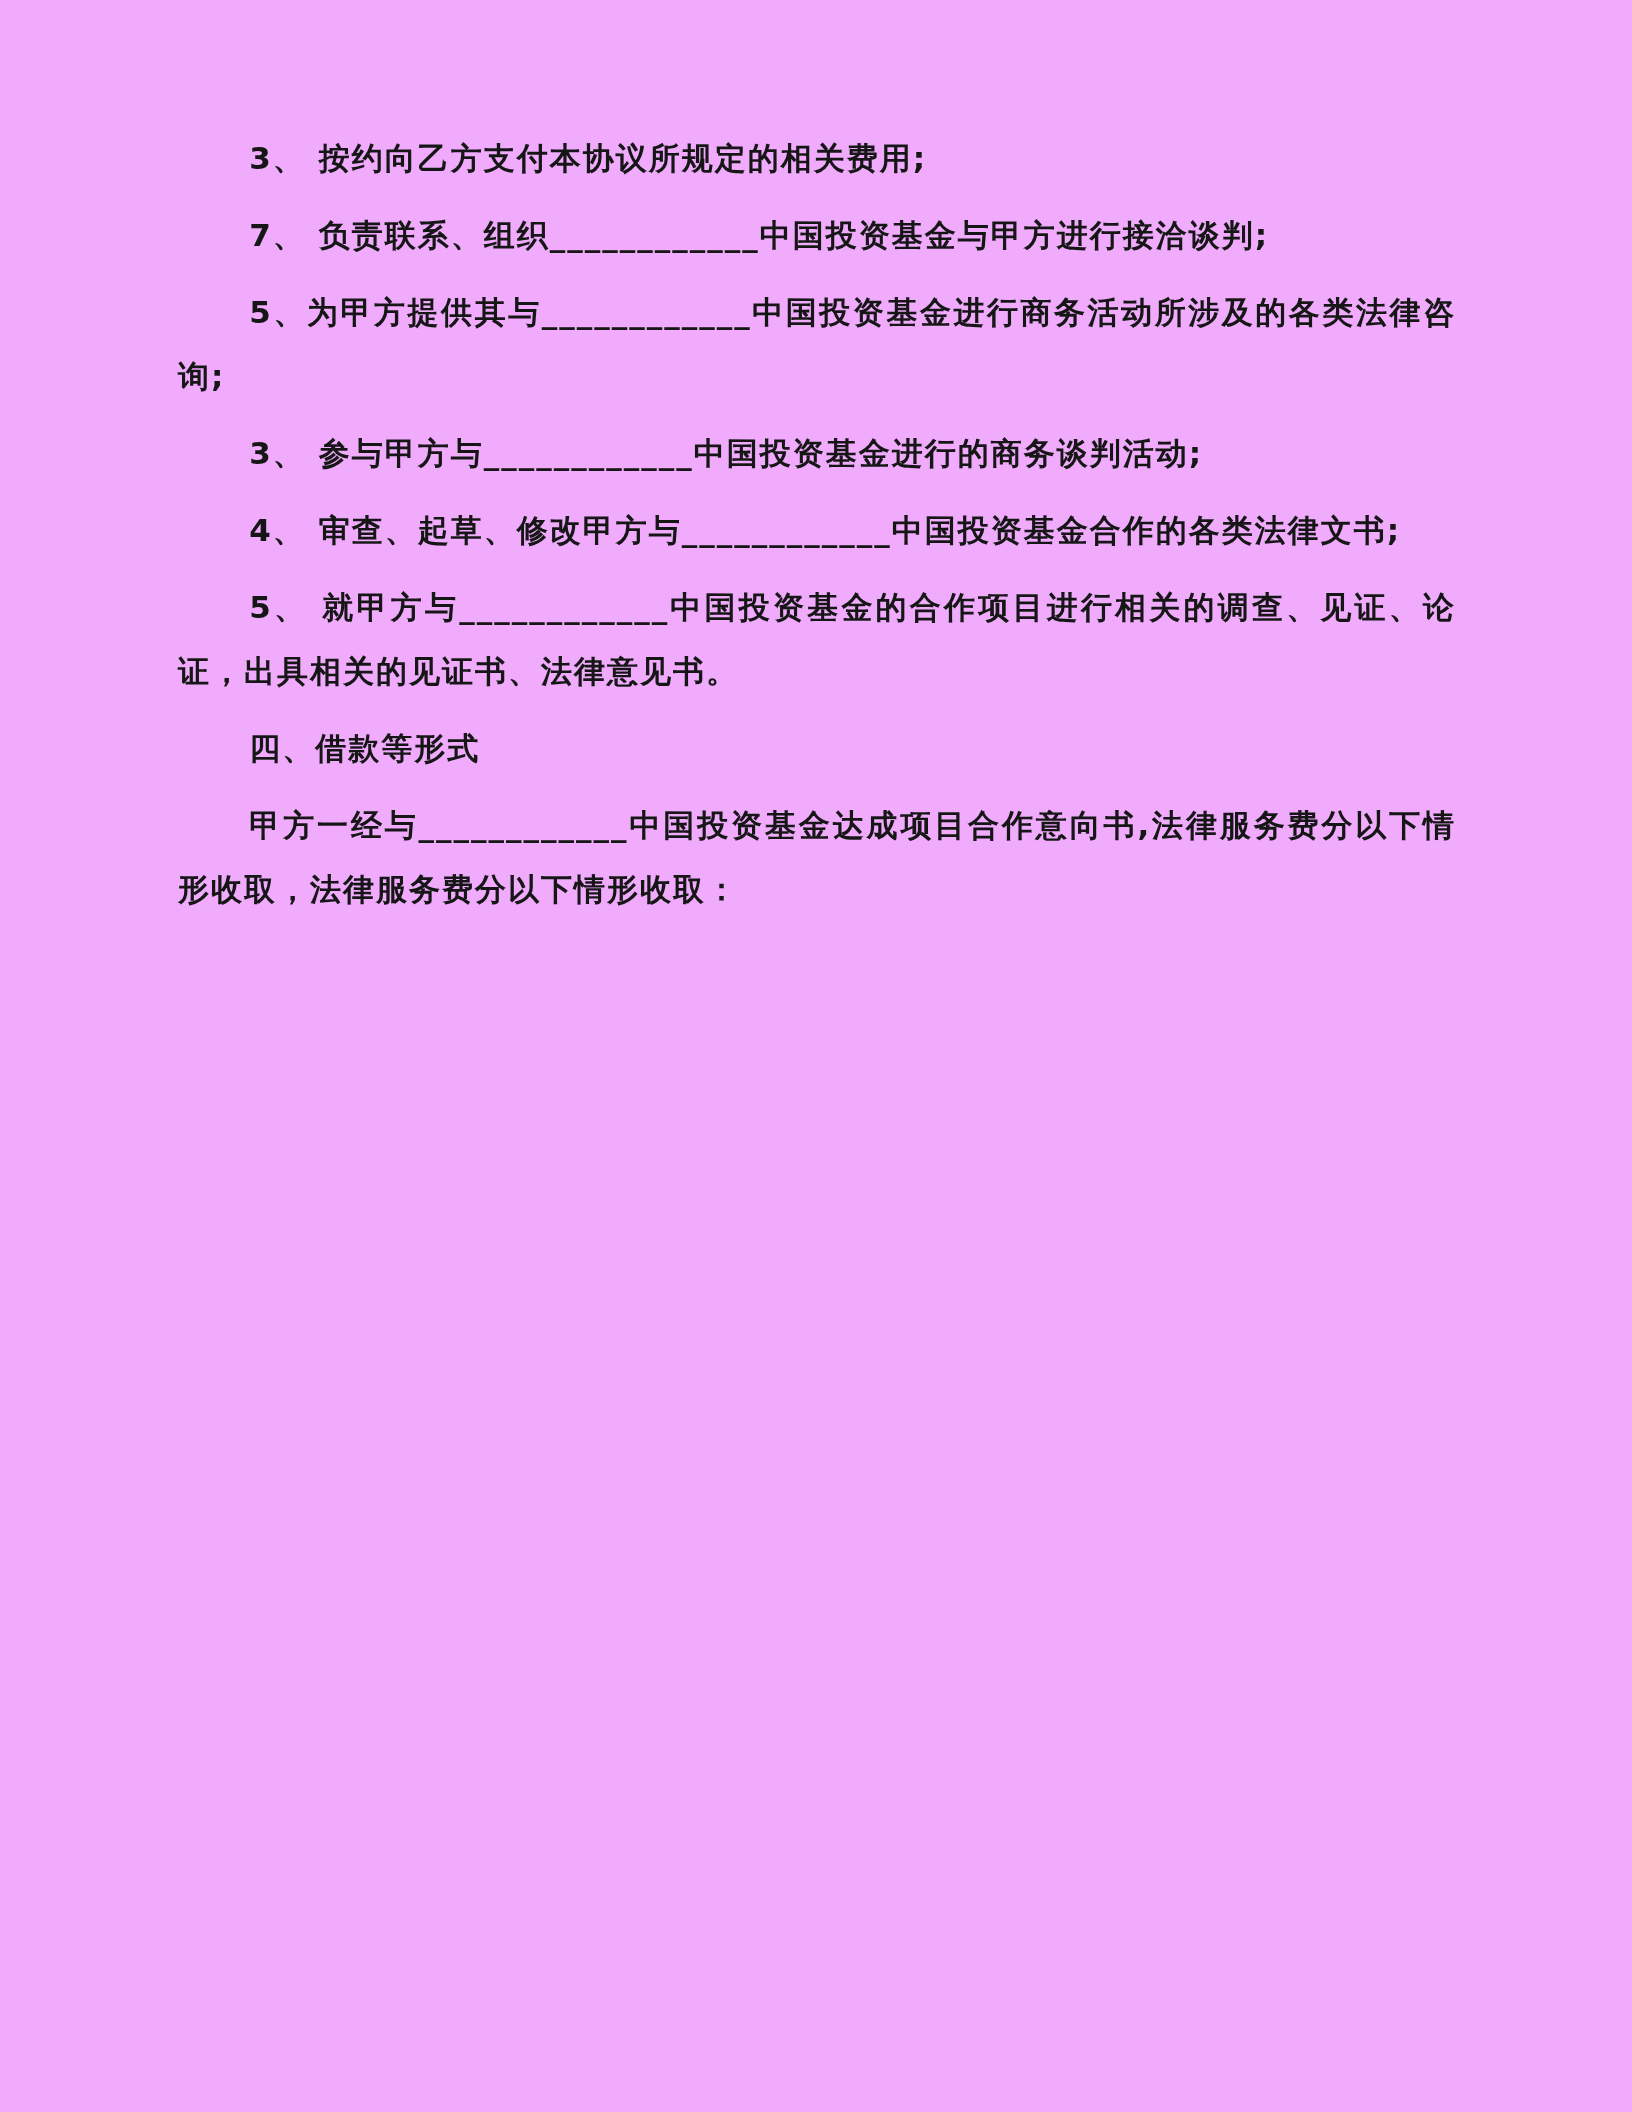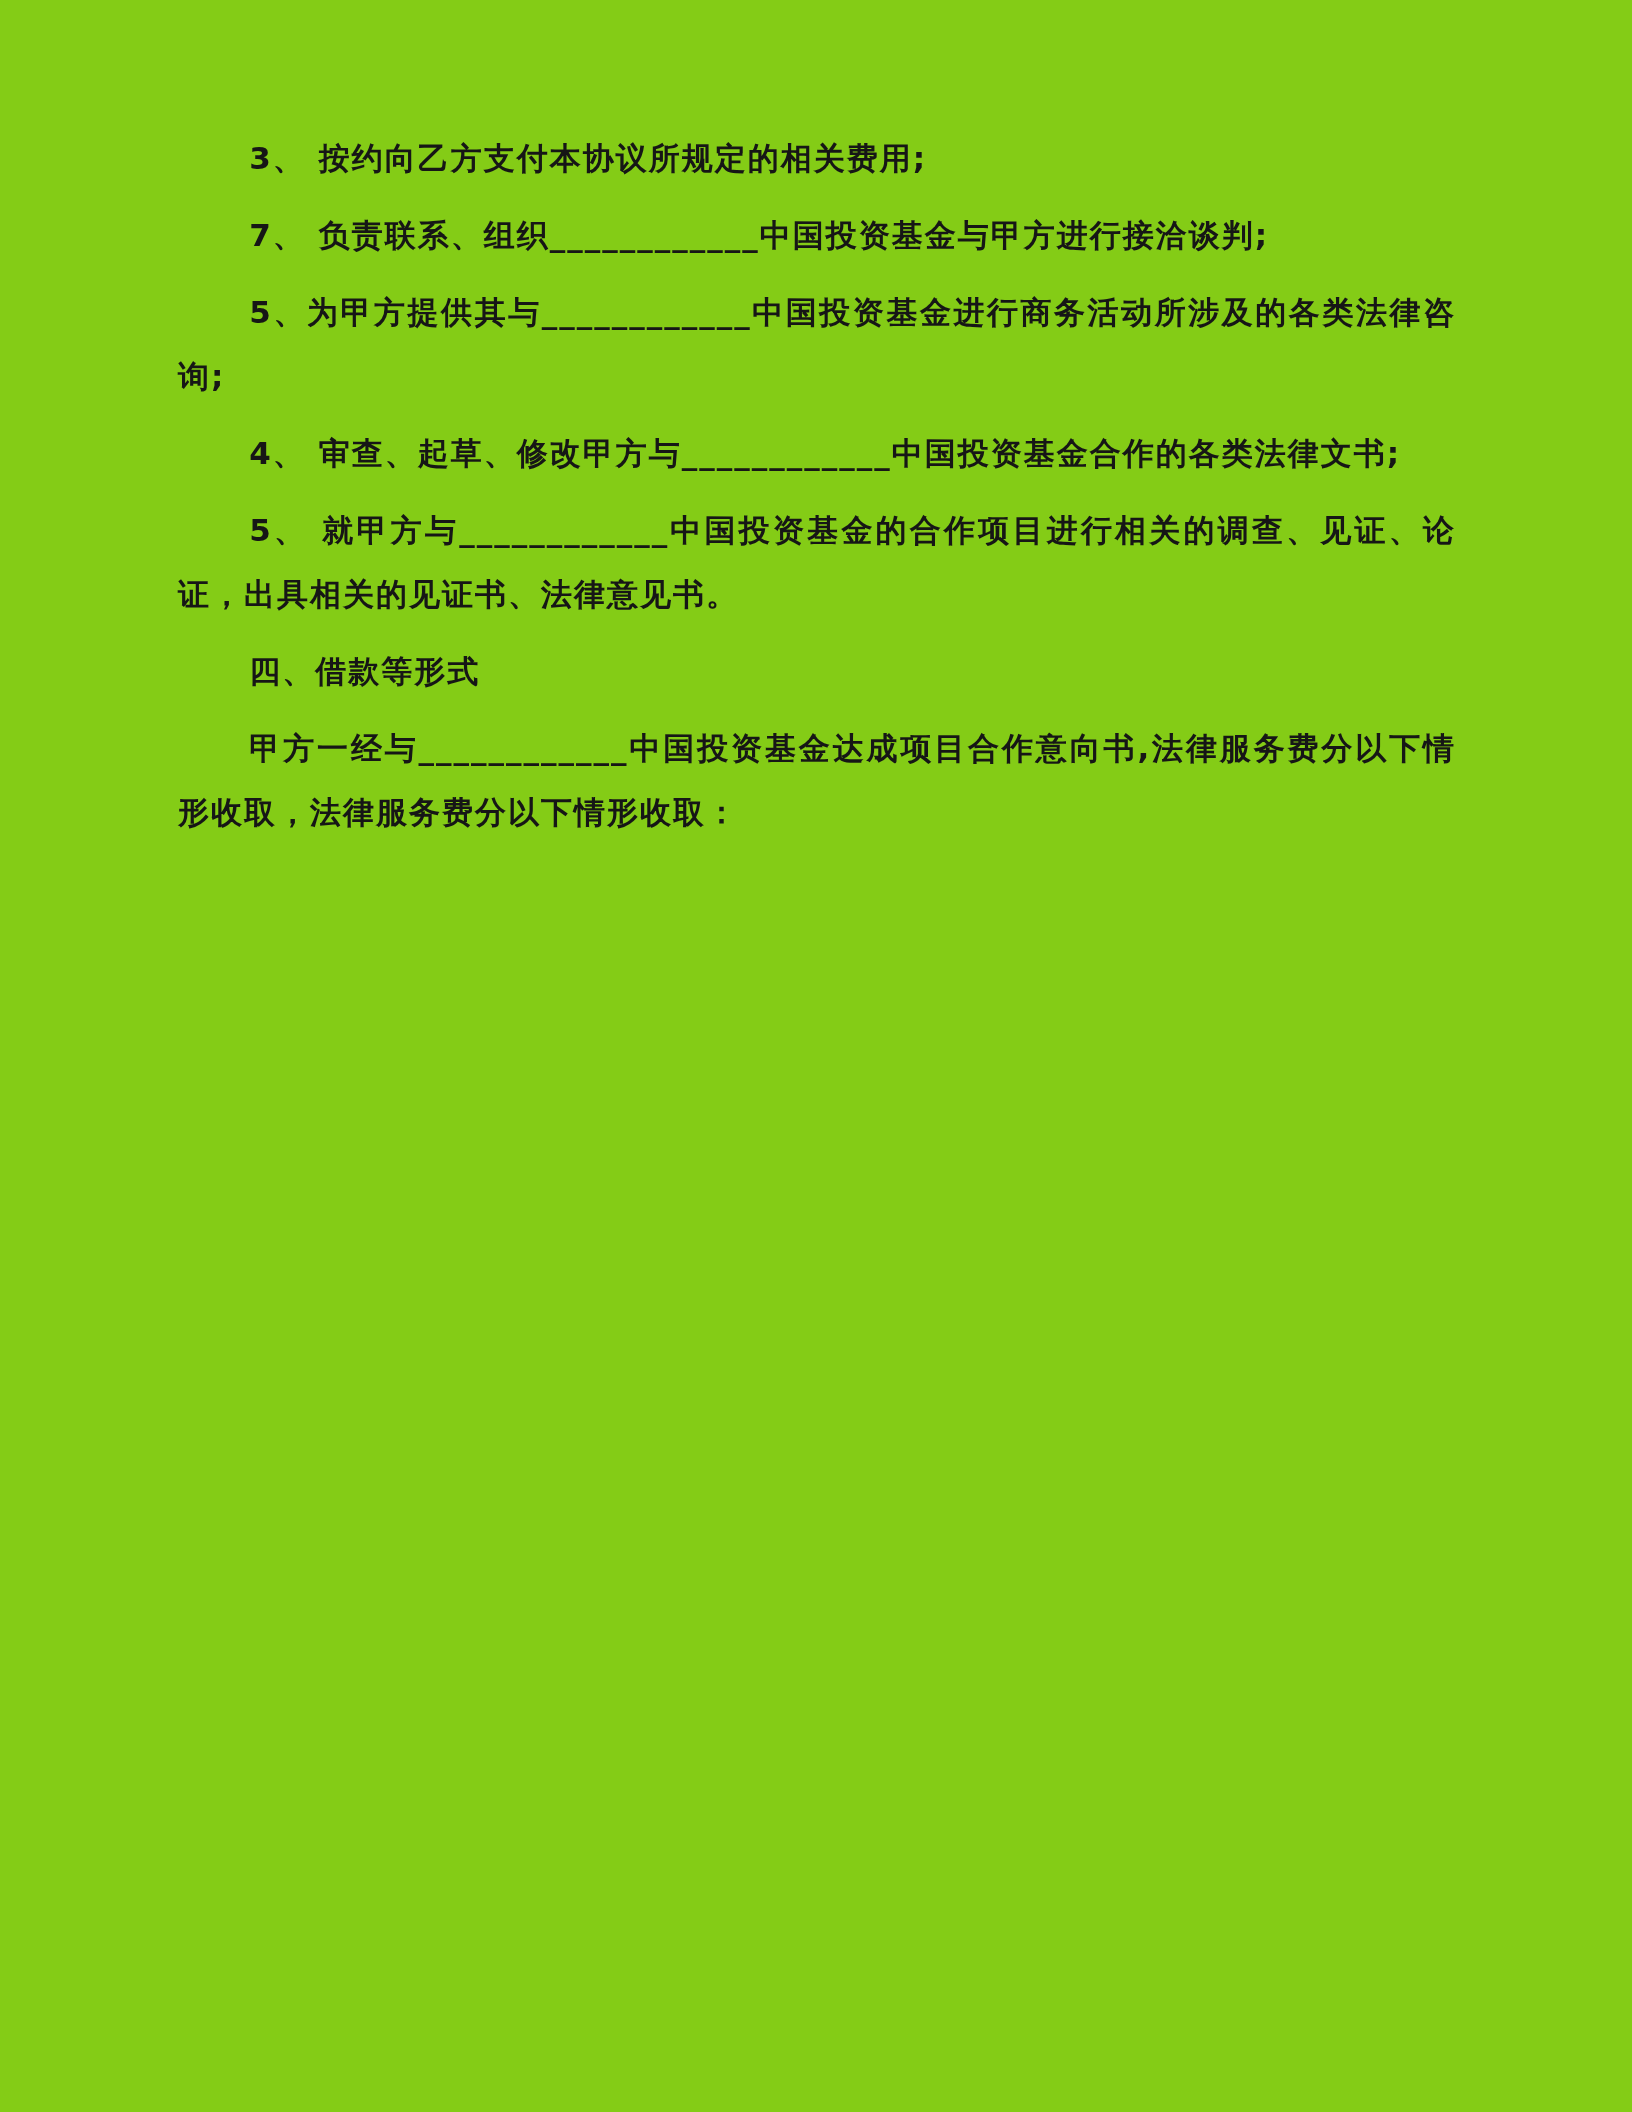--- a/index.html
+++ b/index.html
@@ -9,21 +9,21 @@
     }
     body {
       width: 1632px;
       height: 2112px;
       font-family: "DejaVu Sans", "Liberation Sans", sans-serif;
     }
     .page {
       box-sizing: border-box;
       width: 1632px;
       min-height: 2112px;
-      background: #84cc16;
+      background: #f0abfc;
       padding: 126px 176px 60px 178px;
     }
     .para {
       margin: 0 0 13px 0;
       font-size: 31px;
       font-weight: 700;
       color: #161616;
       line-height: 64px;
       letter-spacing: 2px;
       text-indent: 2.3em;
@@ -31,17 +31,18 @@
       word-break: break-all;
     }
   </style>
 </head>
 <body>
 
 <div class="page">
   <p class="para">3、 按约向乙方支付本协议所规定的相关费用;</p>
   <p class="para">7、 负责联系、组织____________中国投资基金与甲方进行接洽谈判;</p>
   <p class="para">5、为甲方提供其与____________中国投资基金进行商务活动所涉及的各类法律咨询;</p>
+  <p class="para">3、 参与甲方与____________中国投资基金进行的商务谈判活动;</p>
   <p class="para">4、 审查、起草、修改甲方与____________中国投资基金合作的各类法律文书;</p>
   <p class="para">5、 就甲方与____________中国投资基金的合作项目进行相关的调查、见证、论证，出具相关的见证书、法律意见书。</p>
   <p class="para">四、借款等形式</p>
   <p class="para">甲方一经与____________中国投资基金达成项目合作意向书,法律服务费分以下情形收取，法律服务费分以下情形收取：</p>
 </div>
 
 </body></html>

